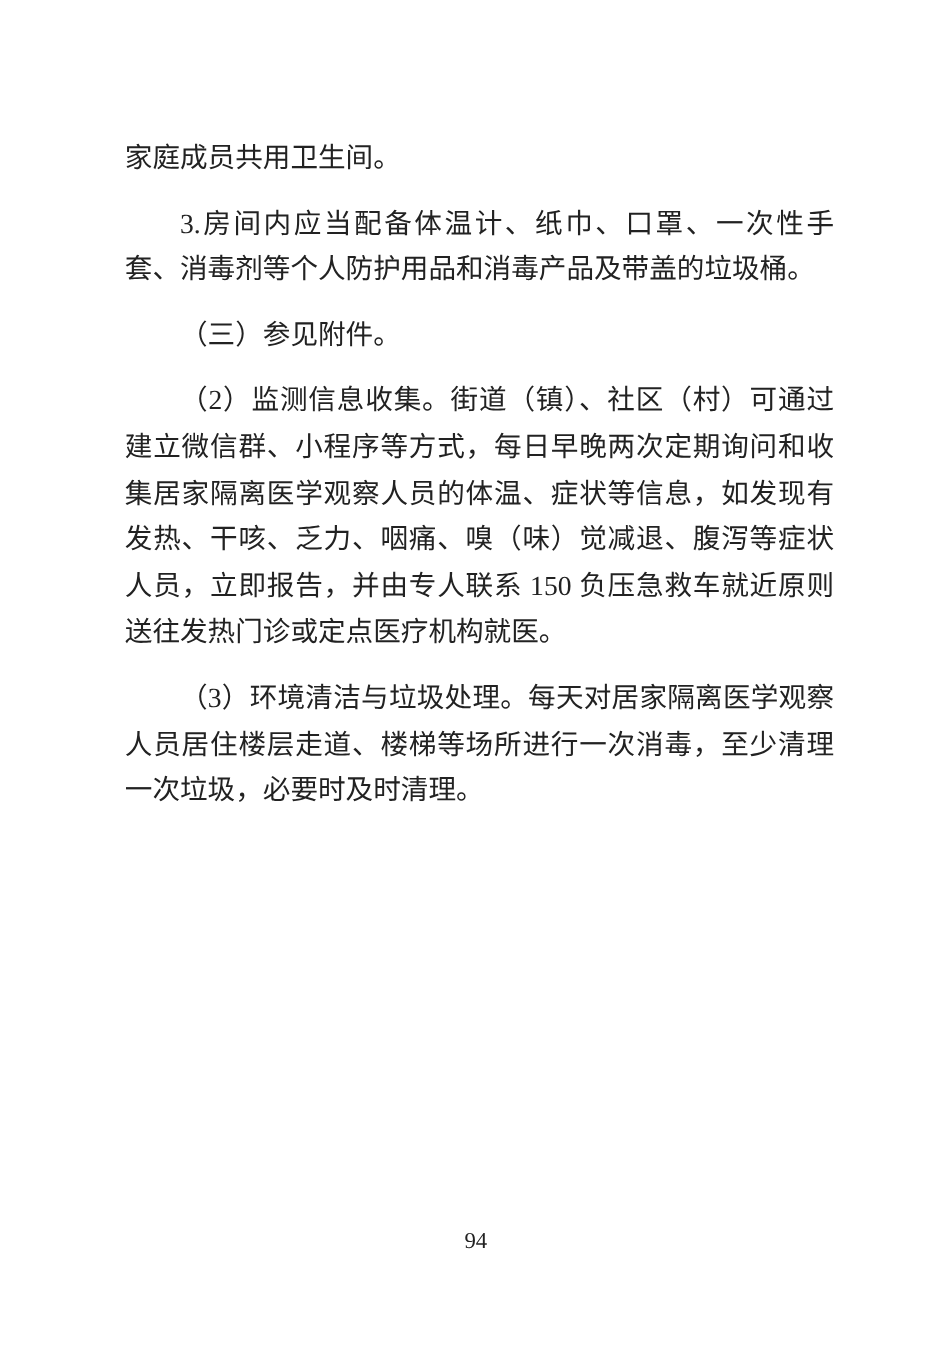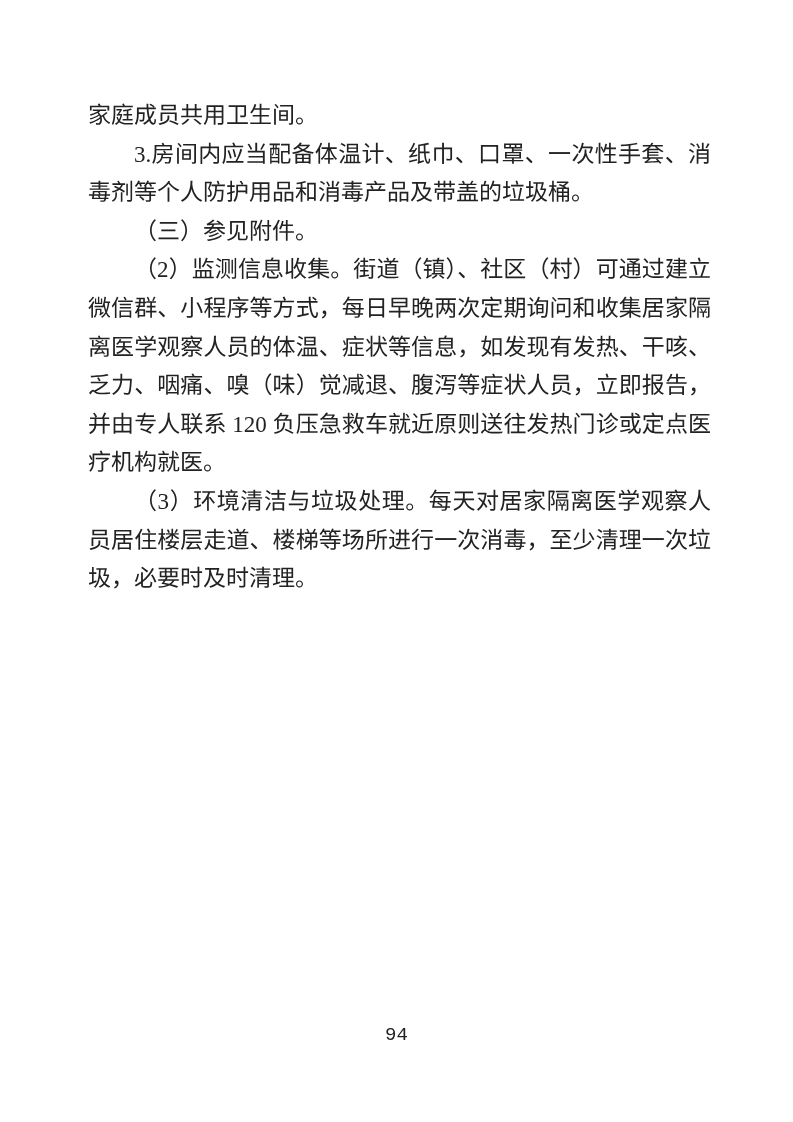--- a/index.html
+++ b/index.html
@@ -20,48 +20,47 @@
     position: absolute;
     left: 88px;
     top: 97px;
     width: 623px;
     font-size: 23px;
     line-height: 38.6px;
     text-align: justify;
     letter-spacing: 0px;
   }
   .para {
-    margin: 0;
+    margin: 16px;
     padding: 0;
     text-indent: 2em;
     word-break: break-all;
   }
   .para.no-indent {
     text-indent: 0;
   }
   .para.heading {
     
   }
   .page-number {
     position: absolute;
     left: 0;
     right: 0;
     top: 1023px;
     text-align: center;
     font-size: 19px;
     line-height: 24px;
     color: #222222;
-    font-family: Liberation Mono, monospace;
   }
 </style>
 </head>
 <body>
 
 <div class="page">
   <div class="content">
     <p class="para no-indent">家庭成员共用卫生间。</p>
     <p class="para">3.房间内应当配备体温计、纸巾、口罩、一次性手套、消毒剂等个人防护用品和消毒产品及带盖的垃圾桶。</p>
     <p class="para heading">（三）参见附件。</p>
-    <p class="para">（2）监测信息收集。街道（镇）、社区（村）可通过建立微信群、小程序等方式，每日早晚两次定期询问和收集居家隔离医学观察人员的体温、症状等信息，如发现有发热、干咳、乏力、咽痛、嗅（味）觉减退、腹泻等症状人员，立即报告，并由专人联系 120 负压急救车就近原则送往发热门诊或定点医疗机构就医。</p>
+    <p class="para">（2）监测信息收集。街道（镇）、社区（村）可通过建立微信群、小程序等方式，每日早晚两次定期询问和收集居家隔离医学观察人员的体温、症状等信息，如发现有发热、干咳、乏力、咽痛、嗅（味）觉减退、腹泻等症状人员，立即报告，并由专人联系 150 负压急救车就近原则送往发热门诊或定点医疗机构就医。</p>
     <p class="para">（3）环境清洁与垃圾处理。每天对居家隔离医学观察人员居住楼层走道、楼梯等场所进行一次消毒，至少清理一次垃圾，必要时及时清理。</p>
   </div>
   <div class="page-number">94</div>
 </div>
 
 </body></html>

